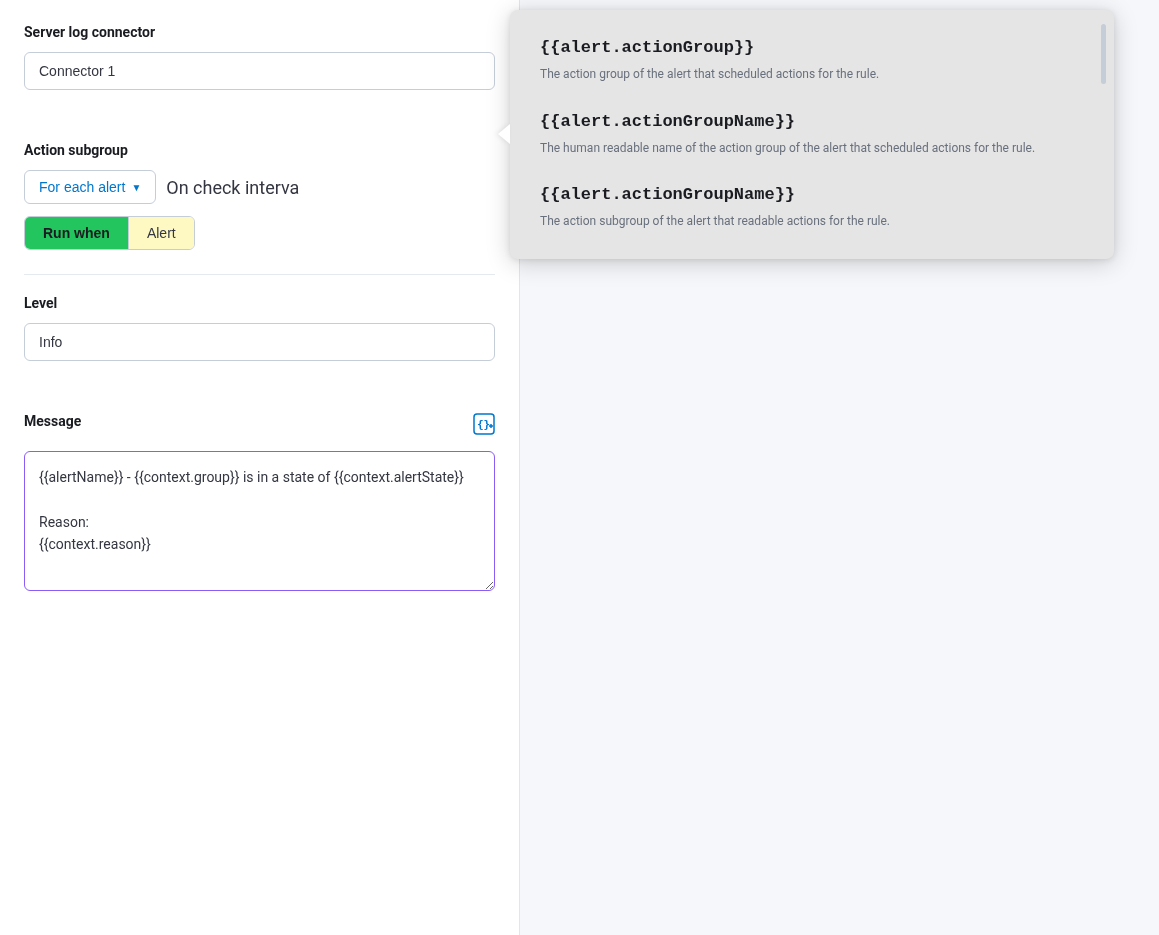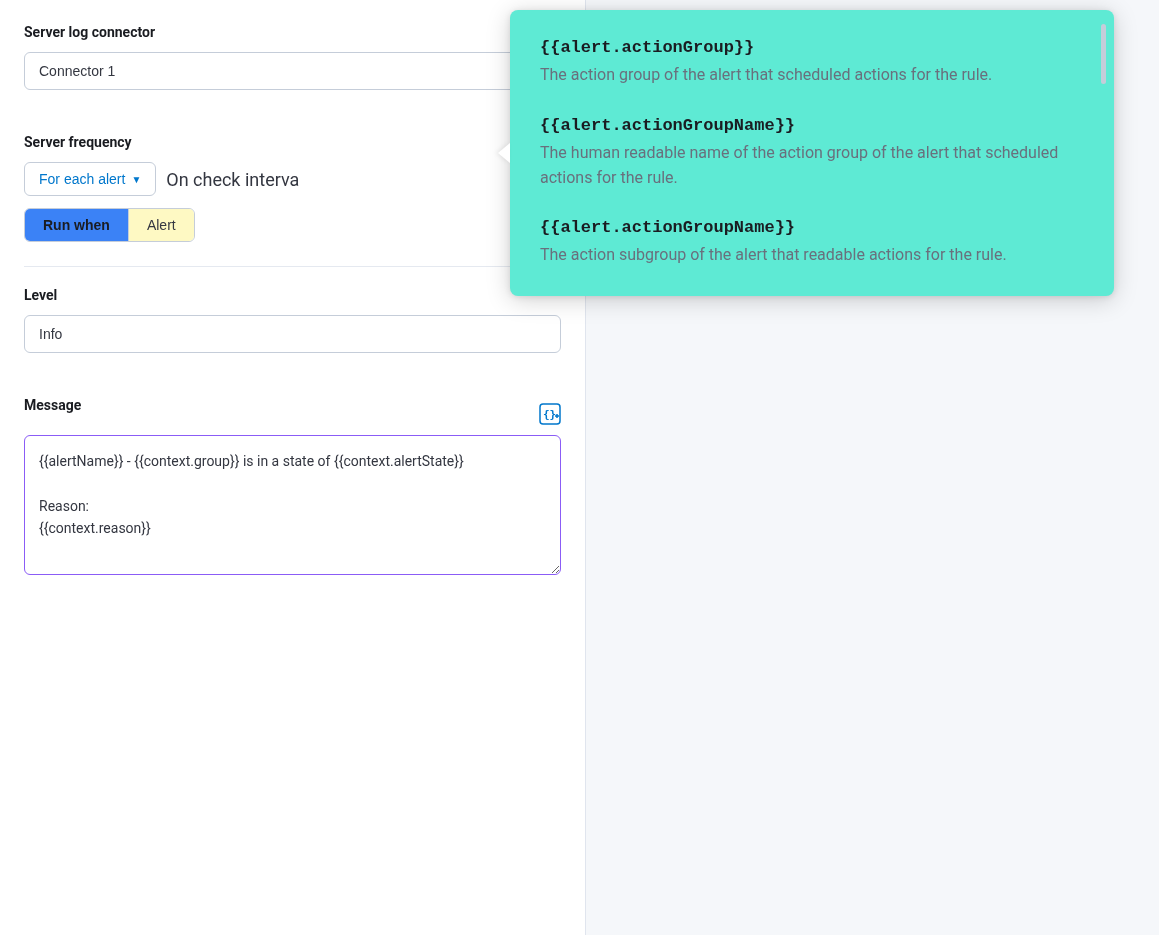--- a/index.html
+++ b/index.html
@@ -10,21 +10,21 @@
       height: 935px;
       overflow: hidden;
       position: relative;
     }
 
     
     .left-panel {
       position: absolute;
       top: 0;
       left: 0;
-      width: 586px;
+      width: 520px;
       height: 935px;
       background: #ffffff;
       padding: 24px 24px;
       border-right: 1px solid #e0e5ee;
       overflow-y: auto;
     }
 
     .section-label {
       font-size: 14px;
       font-weight: 700;
@@ -33,21 +33,21 @@
     }
 
     .input-field {
       width: 100%;
       border: 1px solid #c5cdd9;
       border-radius: 6px;
       padding: 10px 14px;
       font-size: 14px;
       color: #343741;
       background: #fff;
-      margin-bottom: 24px;
+      margin-bottom: 32px;
       outline: none;
     }
 
     .section-block {
       margin-bottom: 20px;
     }
 
     .action-frequency-row {
       display: flex;
       align-items: center;
@@ -97,40 +97,40 @@
       padding: 8px 18px;
       font-size: 14px;
       cursor: pointer;
       background: #fef9c3;
       color: #343741;
       border: none;
       outline: none;
     }
 
     .run-when-tab.active {
-      background: #3b82f6;
+      background: #22c55e;
       font-weight: 600;
       color: #1a1c21;
     }
 
     .run-when-tab:first-child {
       border-right: 1px solid #c5cdd9;
     }
 
     .level-section {
       margin-bottom: 20px;
     }
 
     .message-section {
       margin-bottom: 20px;
     }
 
     .message-header {
       display: flex;
-      align-items: flex-end;
+      align-items: flex-start;
       justify-content: space-between;
       margin-bottom: 10px;
     }
 
     .message-icon-btn {
       background: none;
       border: none;
       cursor: pointer;
       color: #0077cc;
       font-size: 18px;
@@ -151,21 +151,21 @@
       font-family: inherit;
       line-height: 1.6;
     }
 
     
     .popover {
       position: absolute;
       top: 10px;
       left: 510px;
       width: 604px;
-      background: #5eead4;
+      background: #e5e5e5;
       border-radius: 8px;
       box-shadow: 0 4px 24px rgba(0,0,0,0.18), 0 1px 6px rgba(0,0,0,0.1);
       padding: 28px 30px 28px 30px;
       z-index: 100;
     }
 
     .popover-scrollbar {
       position: absolute;
       top: 14px;
       right: 8px;
@@ -186,21 +186,21 @@
     .popover-code {
       font-size: 17px;
       font-weight: 700;
       color: #1a1c21;
       font-family: 'Courier New', monospace;
       margin-bottom: 6px;
       display: block;
     }
 
     .popover-desc {
-      font-size: 16px;
+      font-size: 12px;
       color: #69707d;
       line-height: 1.55;
     }
 
     
     .popover::before {
       content: '';
       position: absolute;
       left: -12px;
       top: 50%;
@@ -233,21 +233,21 @@
 <div class="right-bg"></div>
 
 <div class="left-panel">
 
   <div class="section-block">
     <div class="section-label">Server log connector</div>
     <input class="input-field" type="text" value="Connector 1" placeholder="Connector 1" style="">
   </div>
 
   <div class="section-block">
-    <div class="section-label">Server frequency</div>
+    <div class="section-label">Action subgroup</div>
     <div class="action-frequency-row">
       <button class="dropdown-btn">
         <span>For each alert</span>
         <span class="chevron">▼</span>
       </button>
       <span class="on-check-interval">On check interva</span>
     </div>
 
     <div class="run-when-tabs">
       <button class="run-when-tab active">Run when</button>

